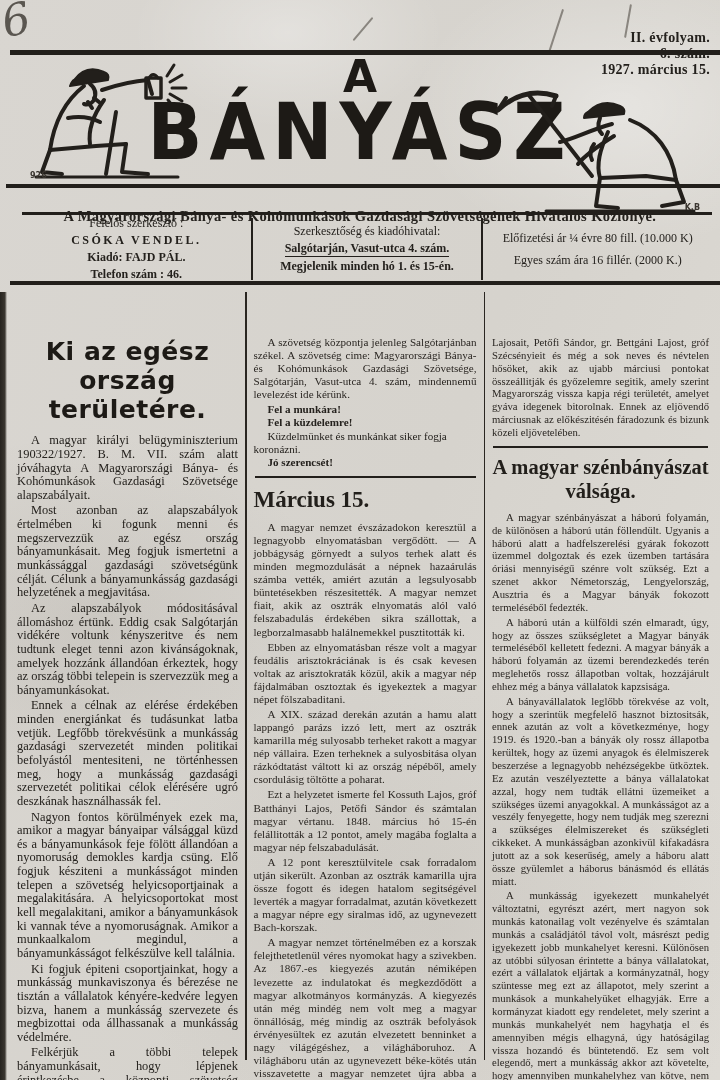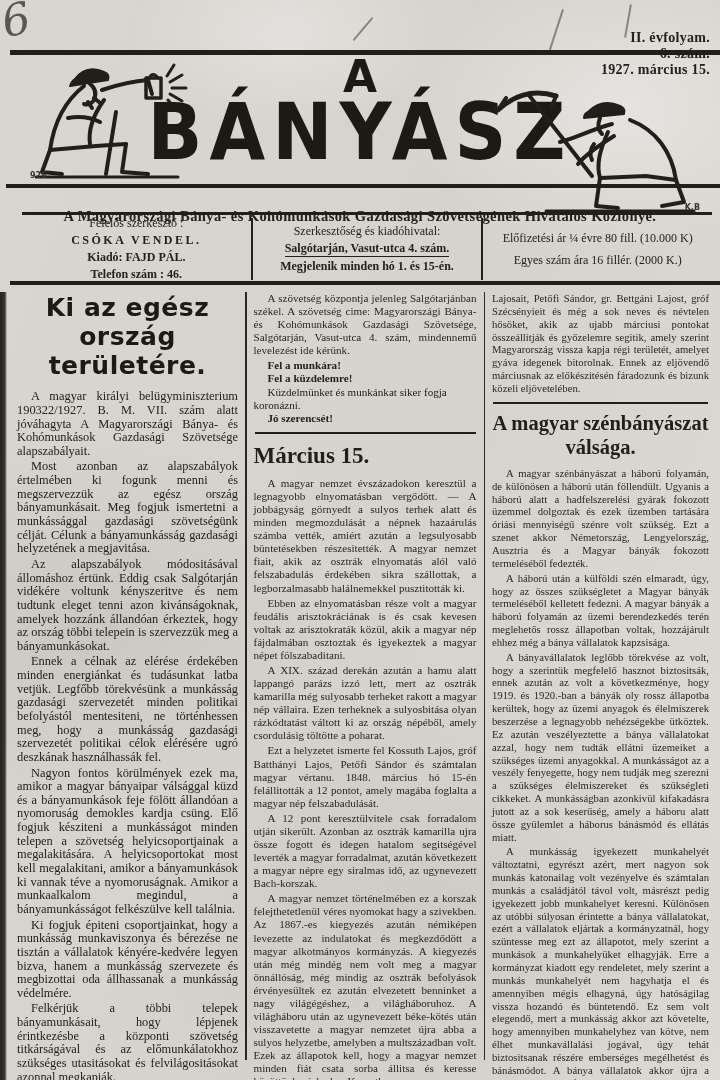--- a/index.html
+++ b/index.html
@@ -63,21 +63,21 @@
     display:flex; flex-direction:column; justify-content:center; }
   .info-cell + .info-cell { border-left:2px solid #221f1b; }
   .b { font-weight:bold; }
   .sp { letter-spacing:2.5px; }
   .u { border-bottom:1.5px solid #221f1b; display:inline-block; padding-bottom:0; }
   .info-cell .row { margin:1px 0; }
 
   
   .body-area { position:absolute; top:290px; left:10px; right:4px; bottom:0;
     display:flex; }
-  .col { position:relative; padding:2px 7px 0 7px; }
+  .col { position:relative; padding:2px 7px 0 7px;margin-top:44px; }
   .col-1 { width:236px; font-size:12.4px; line-height:1.1; }
   .col-2 { width:238px; font-size:11.1px; line-height:1.18; }
   .col-3 { width:232px; font-size:10.7px; line-height:1.2; }
   .col-sep { width:1.5px; background:#2a2621; margin-top:2px; height:768px; }
   .col p { text-align:justify; text-indent:14px; margin:0 0 2px 0; }
   .headline-sans { font-family:"DejaVu Sans",sans-serif; font-weight:bold; text-align:center;
     font-size:25px; line-height:1.15; letter-spacing:.5px; margin:2px 0 10px 0; color:#1d1a16; }
   .headline-serif { font-family:"Liberation Serif",serif; font-weight:bold; text-align:left;
     font-size:23px; margin:8px 0 8px 0; color:#221f1b; }
   .headline-serif-sm { font-family:"Liberation Serif",serif; font-weight:bold; text-align:center;

